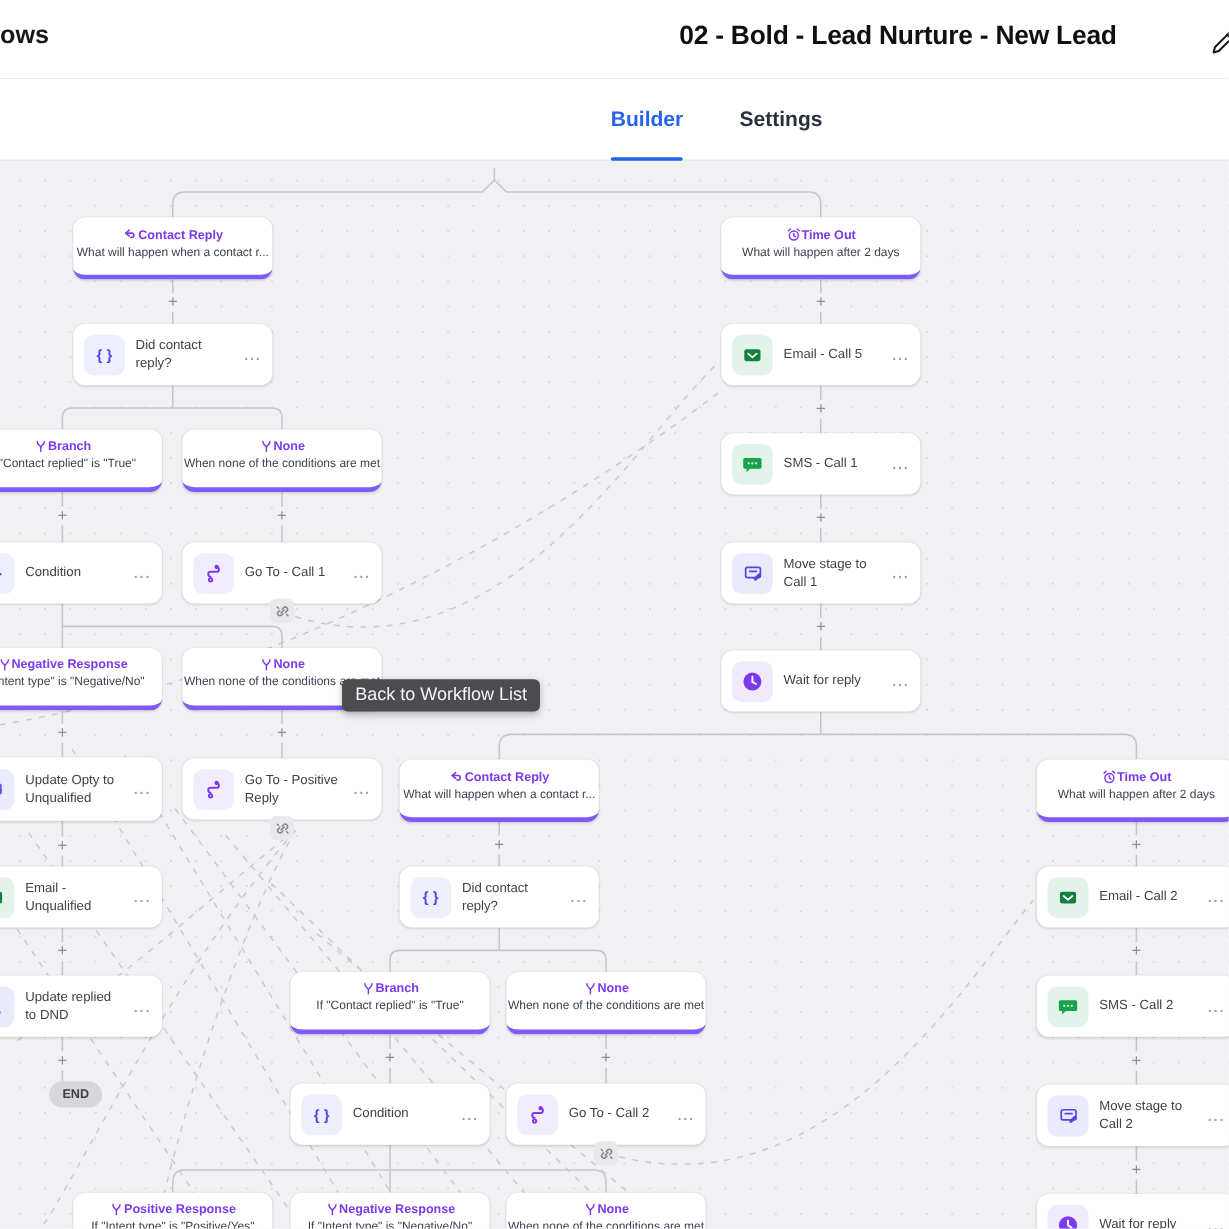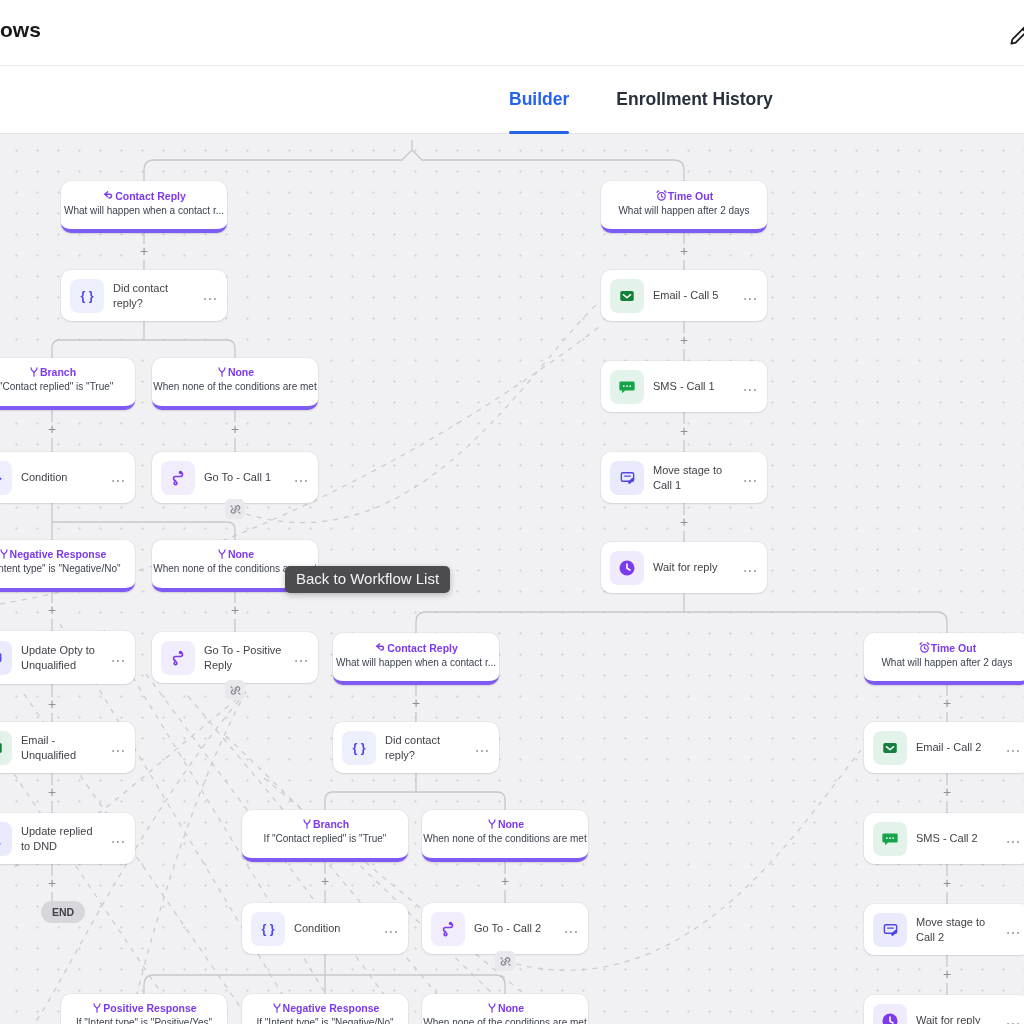--- a/index.html
+++ b/index.html
@@ -72,31 +72,32 @@
 
   svg.glyph { display:block; }
 </style>
 </head>
 <body>
 
 <div id="app">
 
   <div class="header">
     <div class="brand">ows</div>
+    <div class="wf-title">02 - Bold - Lead Nurture - New Lead</div>
     <div class="pencil">
       <svg class="glyph" width="26" height="26" viewBox="0 0 24 24" fill="none" stroke="#18181b" stroke-width="1.6" stroke-linecap="round" stroke-linejoin="round">
         <path d="M4 20l1-4L16.5 4.5a2.1 2.1 0 0 1 3 3L8 19l-4 1z"></path>
           <path d="M14.5 6.5l3 3"></path>
       </svg>
     </div>
   </div>
 
   <div class="tabbar">
     <div class="tab active">Builder</div>
-    <div class="tab">Enrollment History</div>
+    <div class="tab">Settings</div>
   </div>
 
   <div class="canvas">
 
     <svg class="lines" viewBox="0 0 1024 890">
       <g stroke="#c6c7cd" stroke-width="1.3" fill="none">
         <path d="M412 6 L412 16 M144 47 L144 36 Q144 26 154 26 L402 26 L412 16 L422 26 L674 26 Q684 26 684 36 L684 47"></path>
         <path d="M144 99 L144 136 M144 187 L144 206 M52 224 L52 214 Q52 206 60 206 L227 206 Q235 206 235 214 L235 224 M52 276 L52 318 M235 276 L235 318 M52 369 L52 406 M52 388 L227 388 Q235 388 235 396 L235 406 M52 458 L52 497 M235 458 L235 498 M52 550 L52 588 M52 639 L52 679 M52 730 L52 767"></path>
         <path d="M684 99 L684 136 M684 187 L684 227 M684 278 L684 318 M684 369 L684 408 M684 459 L684 478 M416 499 L416 488 Q416 478 426 478 L937 478 Q947 478 947 488 L947 499"></path>
         <path d="M416 551 L416 588 M416 639 L416 658 M325 676 L325 666 Q325 658 333 658 L497 658 Q505 658 505 666 L505 676 M325 728 L325 769 M505 728 L505 769 M325 820 L325 860 M144 860 L144 851 Q144 841 154 841 L495 841 Q505 841 505 851 L505 860"></path>

